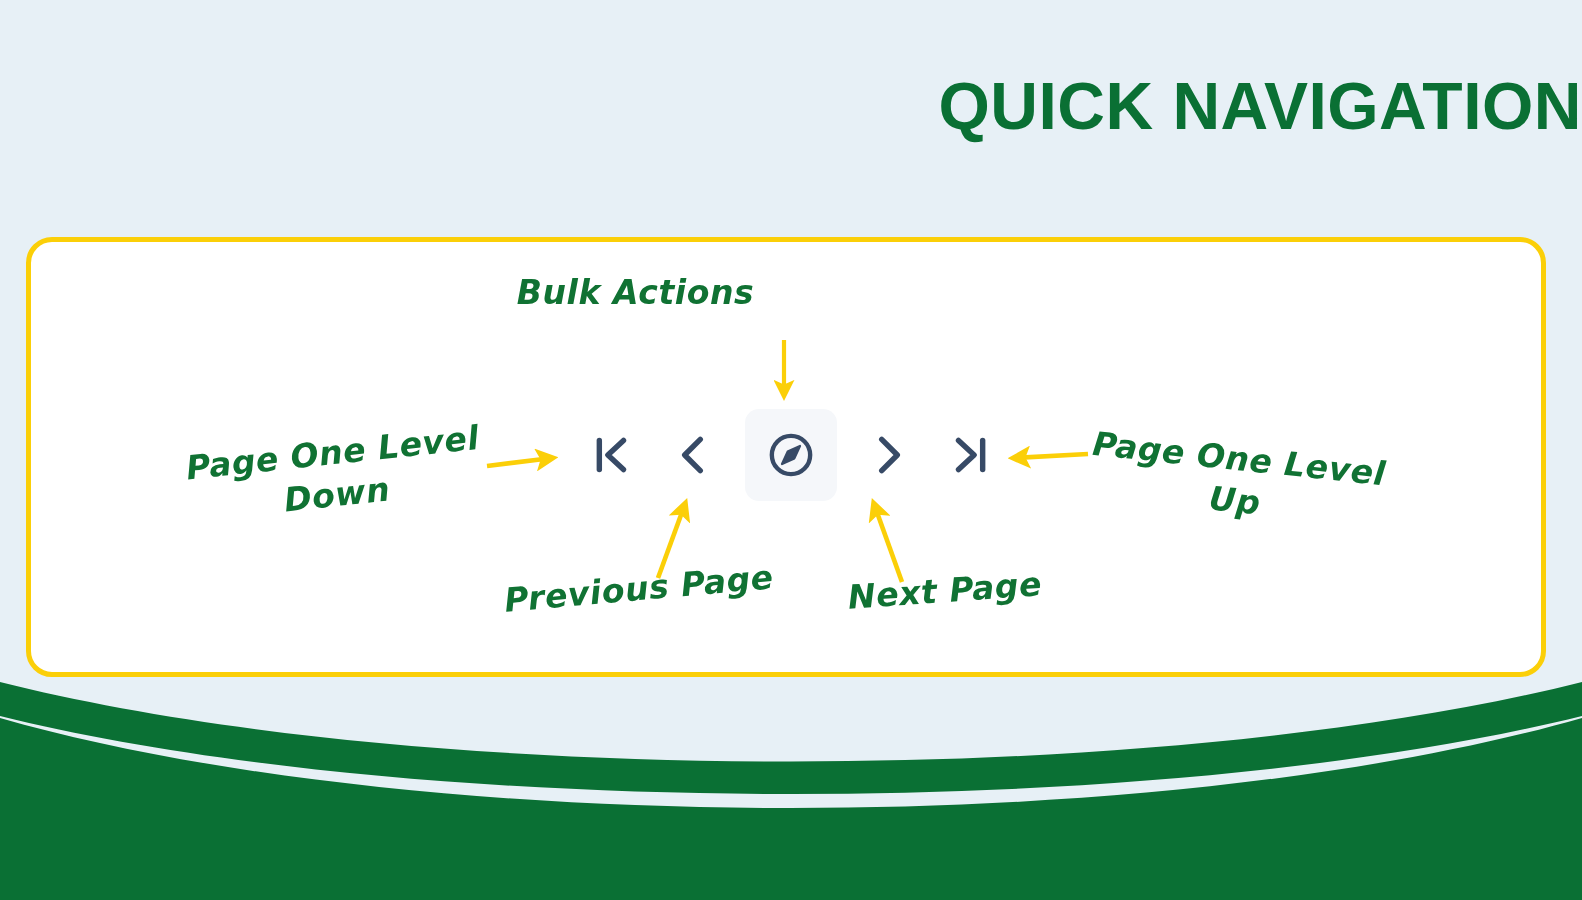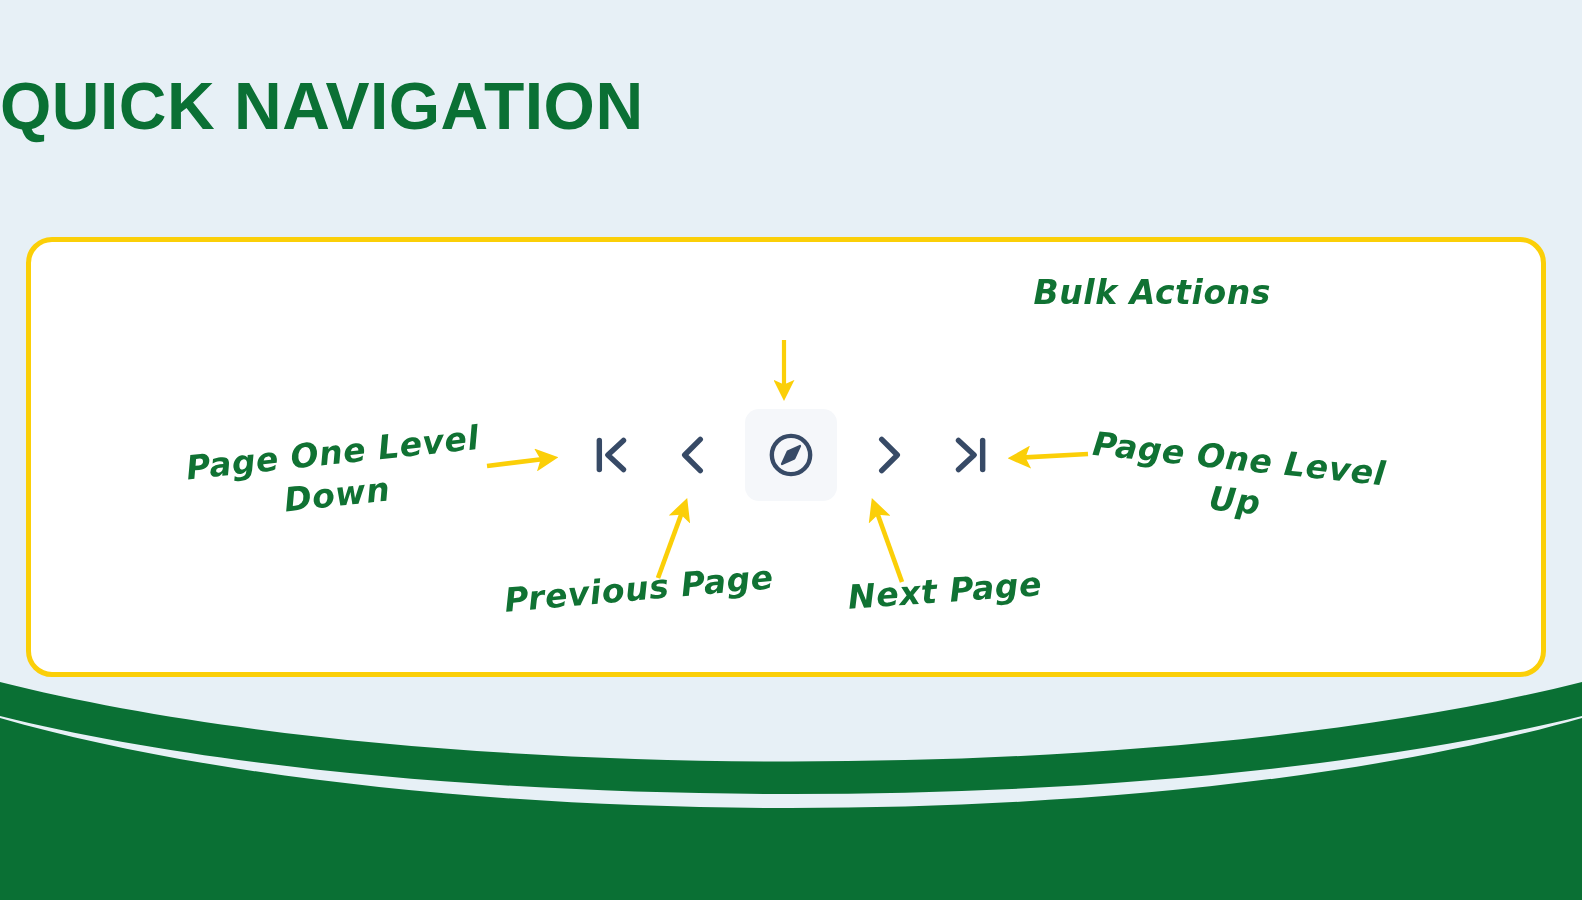--- a/index.html
+++ b/index.html
@@ -20,21 +20,21 @@
     background: #e7f0f6;
     overflow: hidden;
   }
 
   
   #page-title {
     position: absolute;
     top: 72px;
     left: 0;
     width: 1582px;
-    text-align: left;
+    text-align: right;
     font-family: "Liberation Sans", sans-serif;
     font-weight: bold;
     font-size: 66px;
     letter-spacing: 0.5px;
     color: #0a7034;
     line-height: 1.05;
     white-space: nowrap;
   }
 
   
@@ -92,21 +92,21 @@
     line-height: 1.28;
     letter-spacing: 0.6px;
     z-index: 5;
     white-space: pre-line;
   }
 
   #anno-bulk-actions {
     left: 0;
     top: 272px;
     width: 1271px;
-    text-align: right;
+    text-align: center;
     transform: none;
   }
 
   #anno-page-down {
     left: 180px;
     top: 432px;
     width: 310px;
     text-align: center;
     transform: rotate(-6deg);
   }

